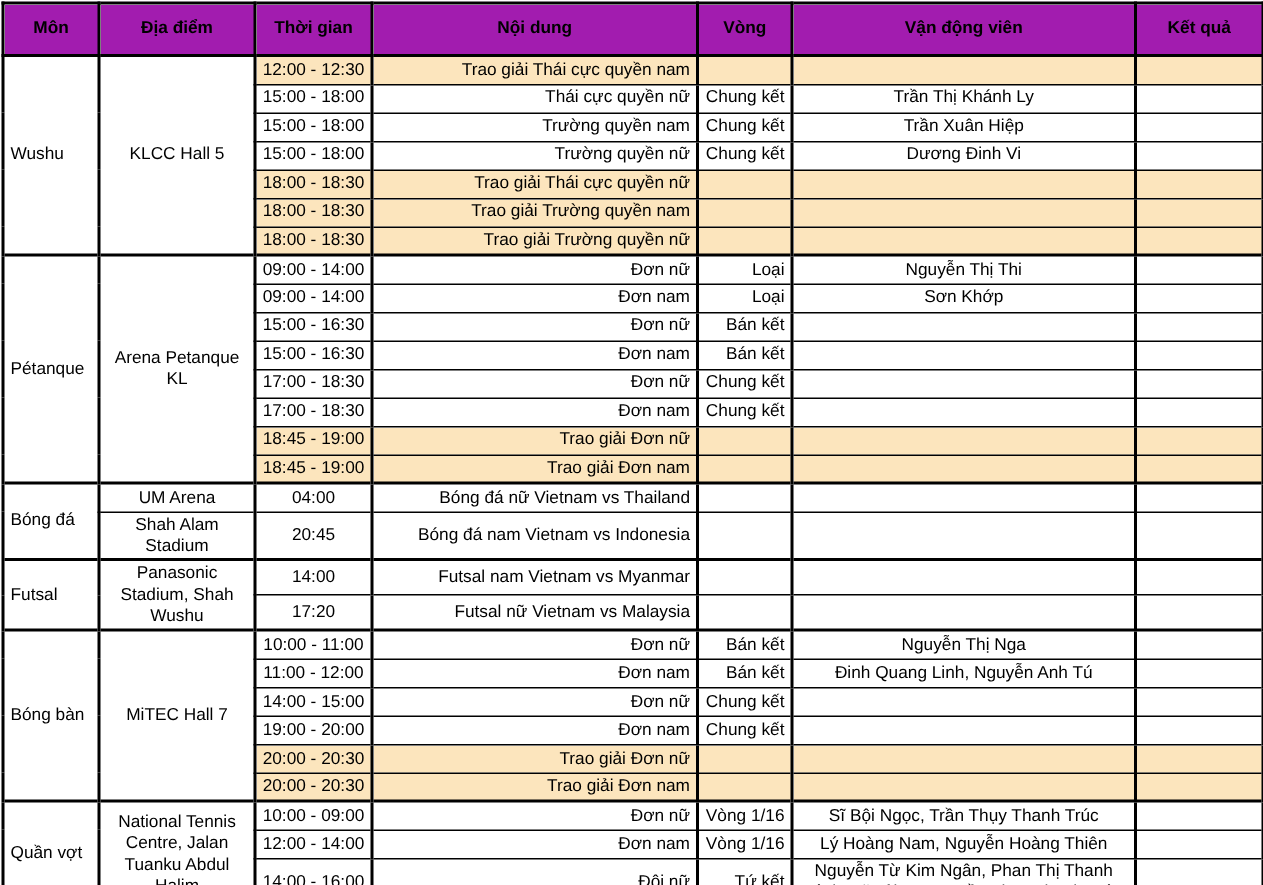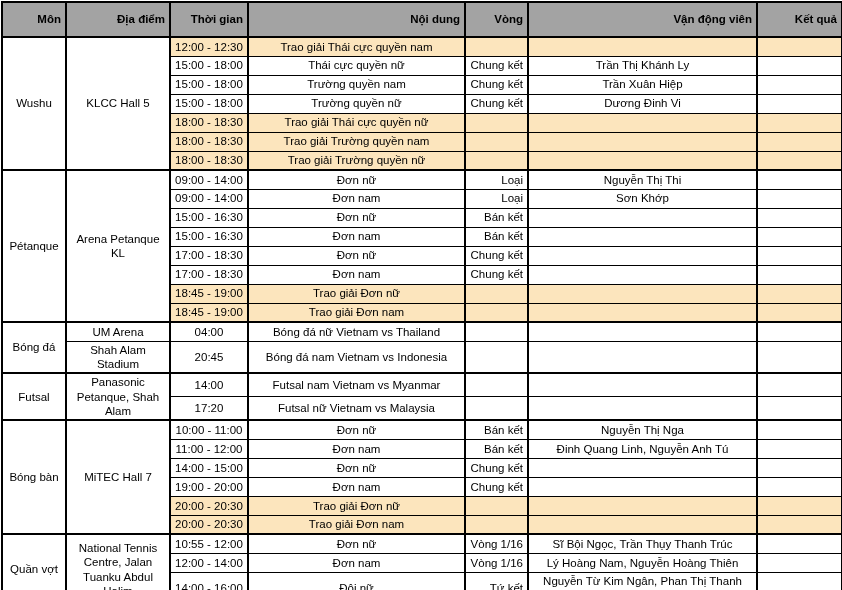--- a/index.html
+++ b/index.html
@@ -21,31 +21,31 @@
     border-right-width: 2px;
     font-size: 11.5px;
     color: #000;
     padding: 1px 4px;
     overflow: hidden;
     line-height: 1.25;
     vertical-align: middle;
   }
   thead th {
     border-width: 2px;
-    background: #a3a3a3;
+    background: #a21caf;
     font-weight: bold;
     height: 35px;
-    text-align: right;
+    text-align: center;
   }
   tbody tr { height: 19px; }
   tr.section-start td { border-top-width: 2px; margin-top: 11px; }
-  td.sport   { text-align: center; }
+  td.sport   { text-align: left; }
   td.venue   { text-align: center; }
   td.time    { text-align: center; white-space: nowrap; }
-  td.event   { text-align: center; white-space: nowrap; }
+  td.event   { text-align: right; white-space: nowrap; }
   td.round   { text-align: right; white-space: nowrap; }
   td.athletes{ text-align: center; }
   td.result  { text-align: left; }
   tr.highlight td.time,
   tr.highlight td.event,
   tr.highlight td.round,
   tr.highlight td.athletes,
   tr.highlight td.result { background: #fce5bd; }
 </style>
 </head>
@@ -194,21 +194,21 @@
       <tr>
         <td class="venue" rowspan="1">Shah Alam Stadium</td>
         <td class="time">20:45</td>
         <td class="event">Bóng đá nam Vietnam vs Indonesia</td>
         <td class="round"></td>
         <td class="athletes"></td>
         <td class="result"></td>
       </tr>
       <tr class="section-start">
         <td class="sport" rowspan="2">Futsal</td>
-        <td class="venue" rowspan="2">Panasonic Petanque, Shah Alam</td>
+        <td class="venue" rowspan="2">Panasonic Stadium, Shah Wushu</td>
         <td class="time">14:00</td>
         <td class="event">Futsal nam Vietnam vs Myanmar</td>
         <td class="round"></td>
         <td class="athletes"></td>
         <td class="result"></td>
       </tr>
       <tr>
         <td class="time">17:20</td>
         <td class="event">Futsal nữ Vietnam vs Malaysia</td>
         <td class="round"></td>
@@ -255,21 +255,21 @@
       <tr class="highlight">
         <td class="time">20:00 - 20:30</td>
         <td class="event">Trao giải Đơn nam</td>
         <td class="round"></td>
         <td class="athletes"></td>
         <td class="result"></td>
       </tr>
       <tr class="section-start">
         <td class="sport" rowspan="3">Quần vợt</td>
         <td class="venue" rowspan="3">National Tennis Centre, Jalan Tuanku Abdul Halim</td>
-        <td class="time">10:55 - 12:00</td>
+        <td class="time">10:00 - 09:00</td>
         <td class="event">Đơn nữ</td>
         <td class="round">Vòng 1/16</td>
         <td class="athletes">Sĩ Bội Ngọc, Trần Thụy Thanh Trúc</td>
         <td class="result"></td>
       </tr>
       <tr>
         <td class="time">12:00 - 14:00</td>
         <td class="event">Đơn nam</td>
         <td class="round">Vòng 1/16</td>
         <td class="athletes">Lý Hoàng Nam, Nguyễn Hoàng Thiên</td>

